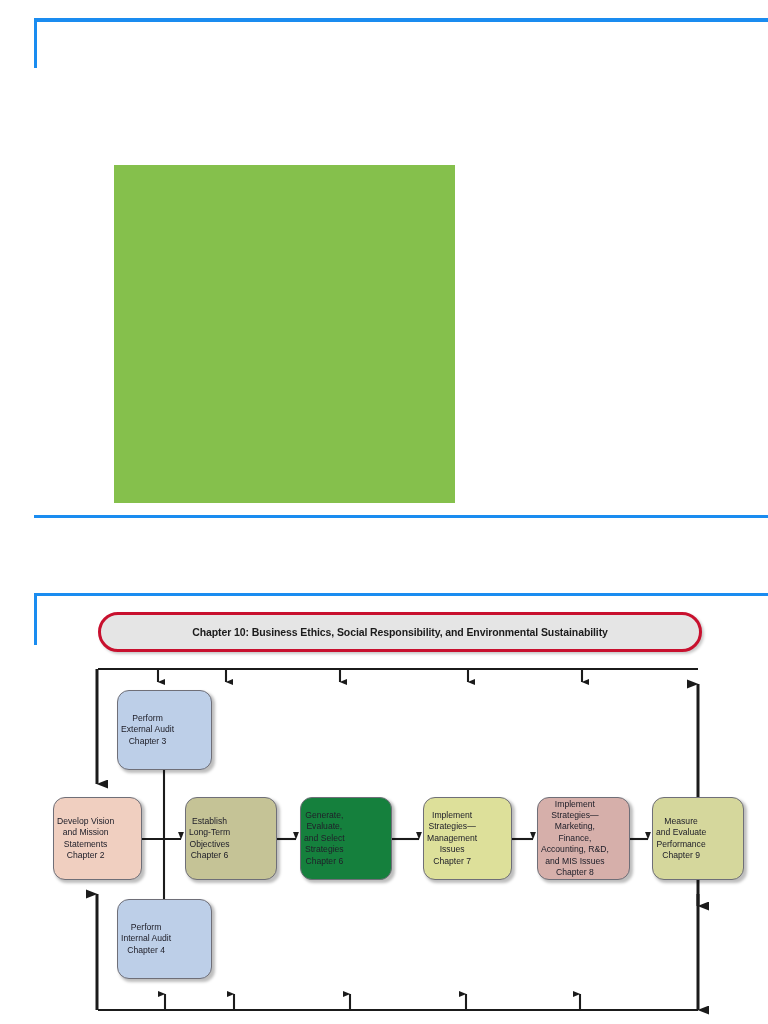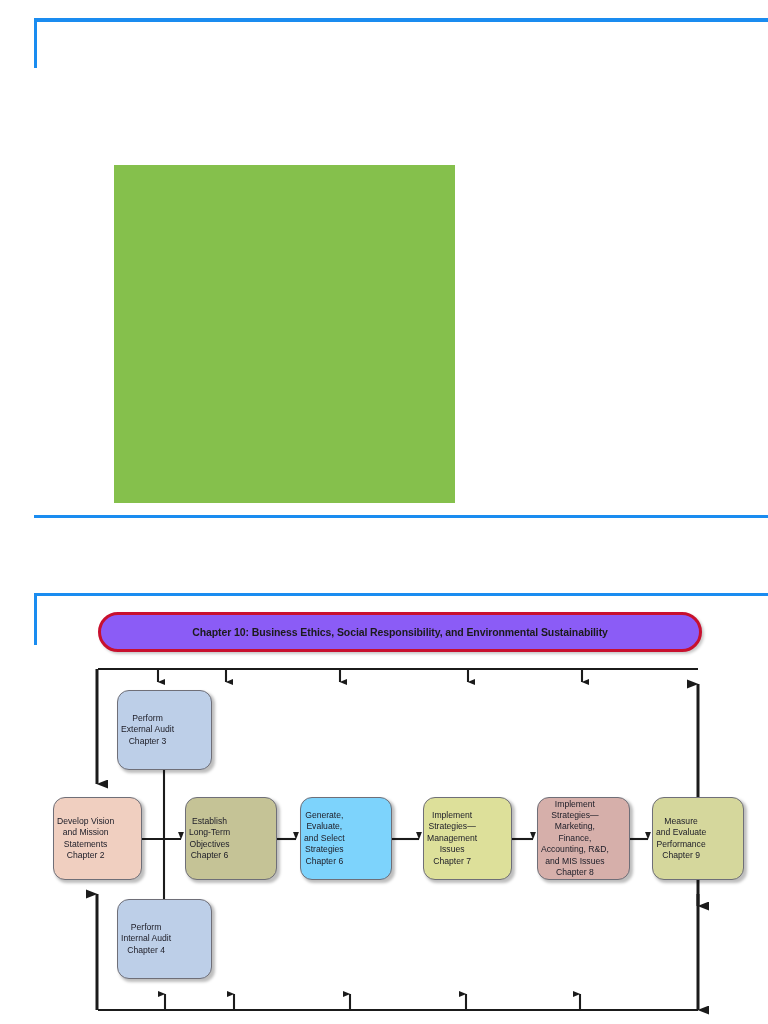--- a/index.html
+++ b/index.html
@@ -53,21 +53,21 @@
   
   #ethics-banner {
     position: absolute;
     left: 98px;
     top: 16px;
     width: 604px;
     height: 40px;
     box-sizing: border-box;
     border: 3.5px solid #c8102e;
     border-radius: 20px;
-    background: #8b5cf6;
+    background: #e5e5e5;
     display: flex;
     align-items: center;
     justify-content: center;
     box-shadow: 2px 2px 3px rgba(0,0,0,0.22);
   }
   #ethics-banner-label {
     font-size: 10.5px;
     font-weight: bold;
     color: #1b1b1b;
     letter-spacing: -0.1px;
@@ -100,21 +100,21 @@
     font-size: 8.6px;
     line-height: 11.4px;
     color: #20202a;
     padding: 0 3px;
     white-space: pre-line;
   }
 
   #node-ch3 { left: 117px; top:  94px; width:  95px; height: 80px; background: #bdcfe8; }
   #node-ch2 { left:  53px; top: 201px; width:  89px; height: 83px; background: #f0cfc0; }
   #node-ch5 { left: 185px; top: 201px; width:  92px; height: 83px; background: #c5c396; }
-  #node-ch6 { left: 300px; top: 201px; width:  92px; height: 83px; background: #7dd3fc; }
+  #node-ch6 { left: 300px; top: 201px; width:  92px; height: 83px; background: #15803d; }
   #node-ch7 { left: 423px; top: 201px; width:  89px; height: 83px; background: #dde09a; }
   #node-ch8 { left: 537px; top: 201px; width:  93px; height: 83px; background: #d6afaa; }
   #node-ch9 { left: 652px; top: 201px; width:  92px; height: 83px; background: #d5d79c; }
   #node-ch4 { left: 117px; top: 303px; width:  95px; height: 80px; background: #bdcfe8; }
 </style>
 </head>
 <body>
 
 <div id="top-rule" class="rule-h"></div>
 <div id="top-rule-tick" class="rule-v"></div>

